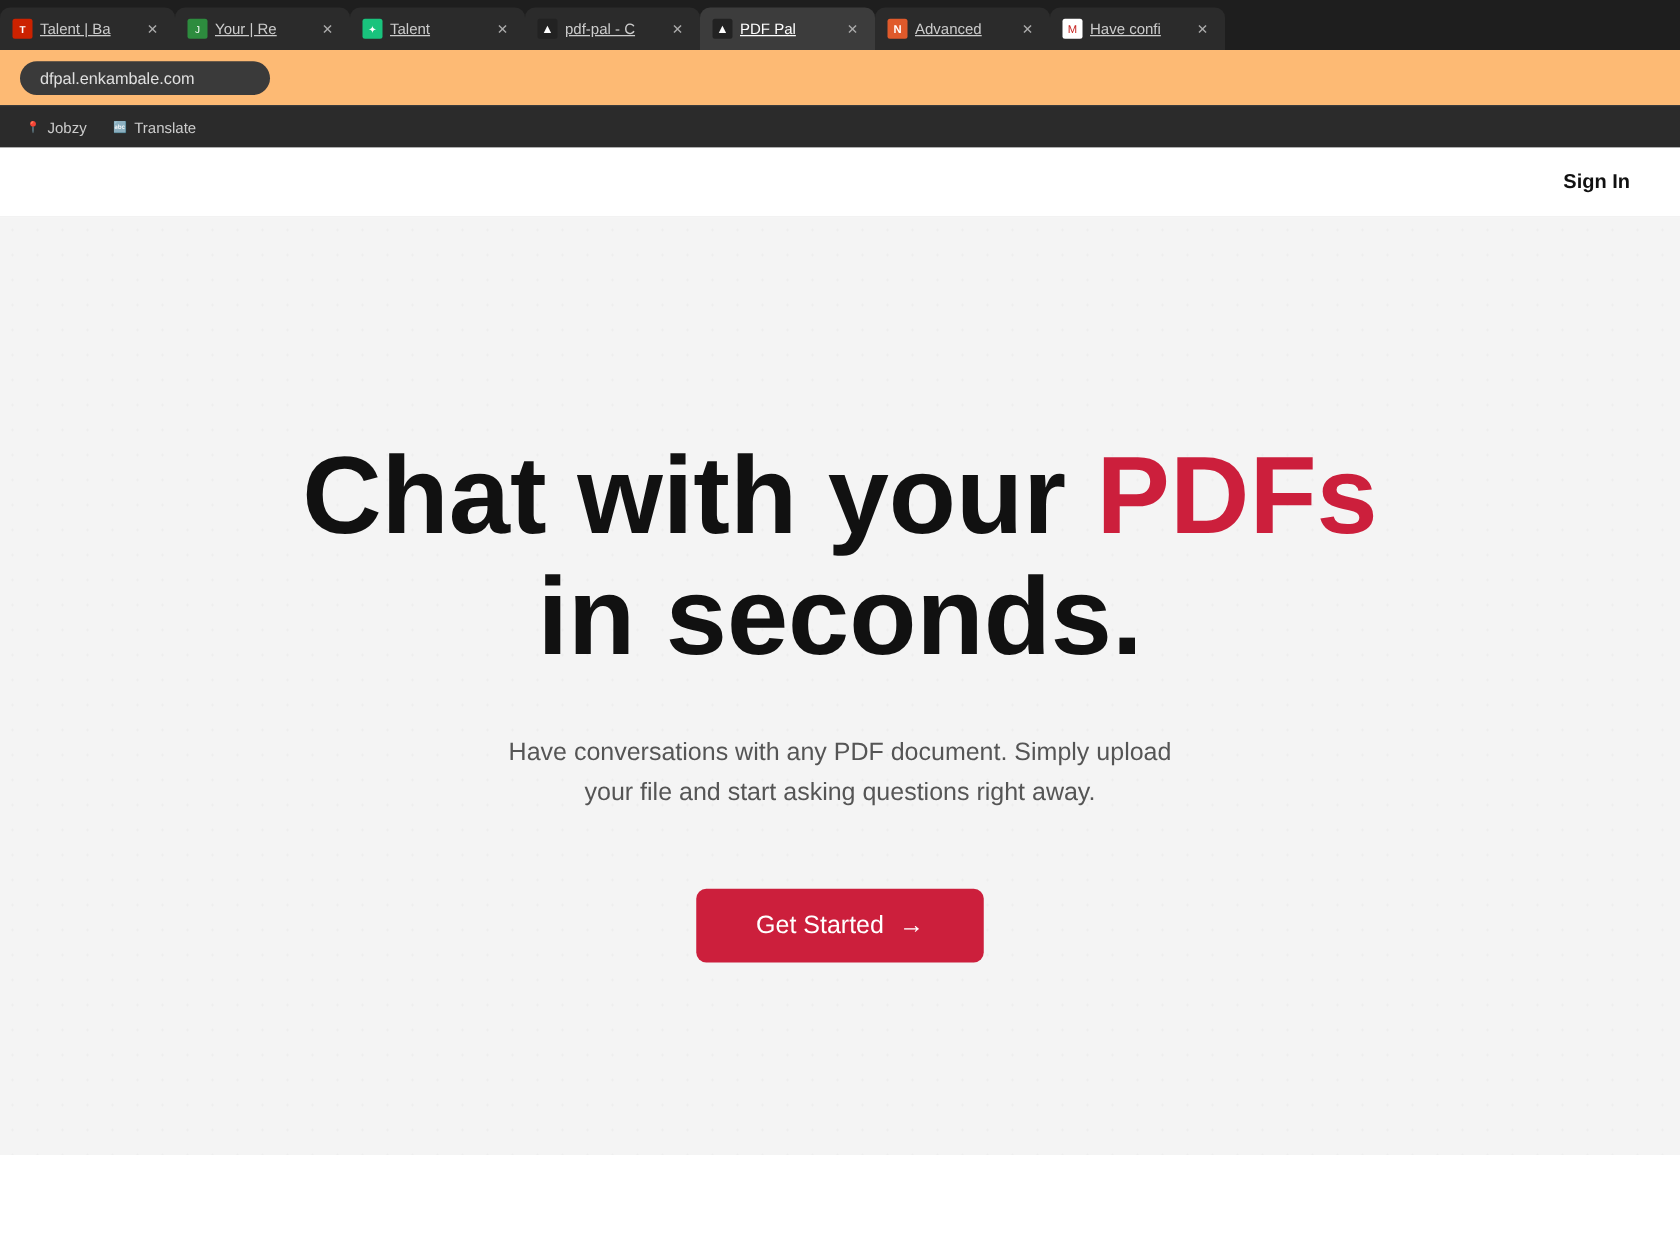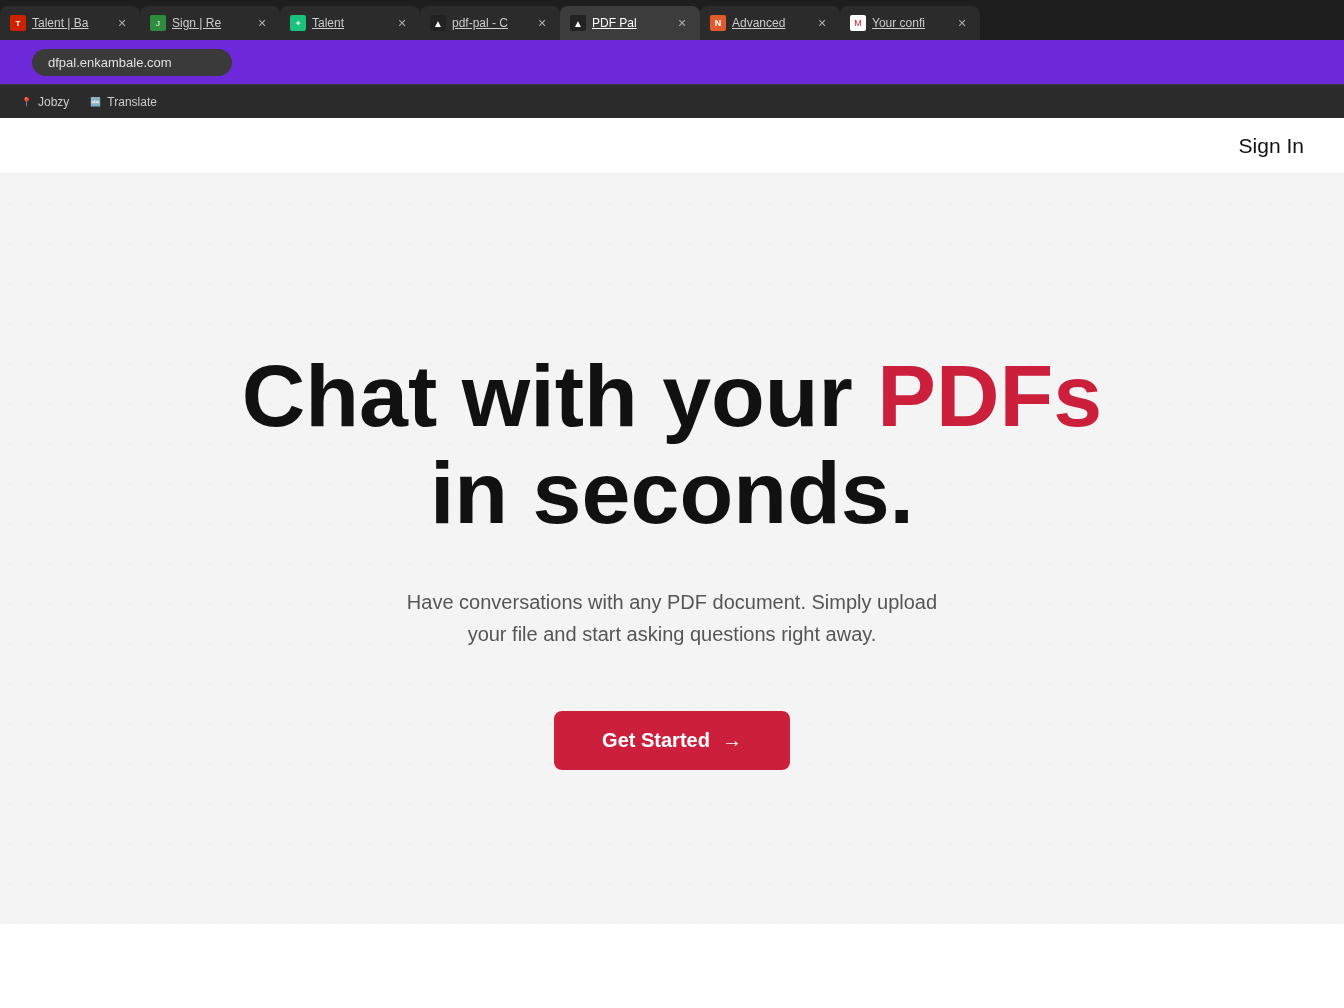--- a/index.html
+++ b/index.html
@@ -69,25 +69,25 @@
     
     .fav-talent { background: #cc2200; color: #fff; font-weight: bold; font-size: 8px; }
     .fav-jobzy { background: #2d8c3e; color: #fff; font-size: 8px; }
     .fav-chatgpt { background: #19c37d; color: #fff; font-size: 8px; display: flex; align-items: center; justify-content: center; }
     .fav-pdfpal { background: #222; color: #fff; font-size: 10px; }
     .fav-advanced { background: #e05a2b; color: #fff; font-size: 9px; font-weight: bold; }
     .fav-gmail { background: #fff; color: #c5221f; font-size: 9px; }
 
     
     .address-bar {
-      background: #6d28d9;
+      background: #fdba74;
       height: 44px;
       display: flex;
       align-items: center;
-      padding: 0 32px;
+      padding: 0 16px;
       gap: 8px;
     }
     .address-input {
       background: #3a3a3a;
       border-radius: 20px;
       padding: 6px 16px;
       color: #e0e0e0;
       font-size: 13px;
       flex: 0 0 auto;
       min-width: 200px;
@@ -122,24 +122,24 @@
       width: 100%;
       background: #fff;
       height: 56px;
       display: flex;
       align-items: center;
       justify-content: flex-end;
       padding: 0 40px;
       border-bottom: 1px solid #eee;
     }
     .sign-in-link {
-      font-size: 21px;
+      font-size: 16px;
       color: #111;
       cursor: pointer;
-      font-weight: 400;
+      font-weight: 700;
     }
 
     
     .hero {
       background: #f4f4f4;
       min-height: 750px;
       display: flex;
       flex-direction: column;
       align-items: center;
       justify-content: center;
@@ -166,21 +166,21 @@
       line-height: 1.6;
       margin-bottom: 61px;
     }
     .get-started-btn {
       background: #cc1f3c;
       color: #fff;
       border: none;
       border-radius: 8px;
       padding: 18px 48px;
       font-size: 20px;
-      font-weight: 700;
+      font-weight: 400;
       cursor: pointer;
       display: flex;
       align-items: center;
       gap: 12px;
       transition: background 0.2s;
     }
     .btn-arrow {
       font-size: 20px;
     }
   </style>
@@ -190,21 +190,21 @@
 <div class="browser-chrome">
 
   <div class="tab-bar">
   <div class="tab">
         <div class="tab-favicon fav-talent">T</div>
         <span class="tab-title">Talent | Ba</span>
         <span class="tab-close">✕</span>
       </div>
       <div class="tab">
         <div class="tab-favicon fav-jobzy">J</div>
-        <span class="tab-title">Sign | Re</span>
+        <span class="tab-title">Your | Re</span>
         <span class="tab-close">✕</span>
       </div>
       <div class="tab">
         <div class="tab-favicon fav-chatgpt">✦</div>
         <span class="tab-title">Talent</span>
         <span class="tab-close">✕</span>
       </div>
       <div class="tab">
         <div class="tab-favicon fav-pdfpal">▲</div>
         <span class="tab-title">pdf-pal - C</span>
@@ -215,21 +215,21 @@
         <span class="tab-title">PDF Pal</span>
         <span class="tab-close">✕</span>
       </div>
       <div class="tab">
         <div class="tab-favicon fav-advanced">N</div>
         <span class="tab-title">Advanced</span>
         <span class="tab-close">✕</span>
       </div>
       <div class="tab">
         <div class="tab-favicon fav-gmail">M</div>
-        <span class="tab-title">Your confi</span>
+        <span class="tab-title">Have confi</span>
         <span class="tab-close">✕</span>
       </div>
     </div>
 
   <div class="address-bar">
     <div class="address-input">dfpal.enkambale.com</div>
   </div>
 
   <div class="bookmarks-bar">
   <div class="bookmark-item">

